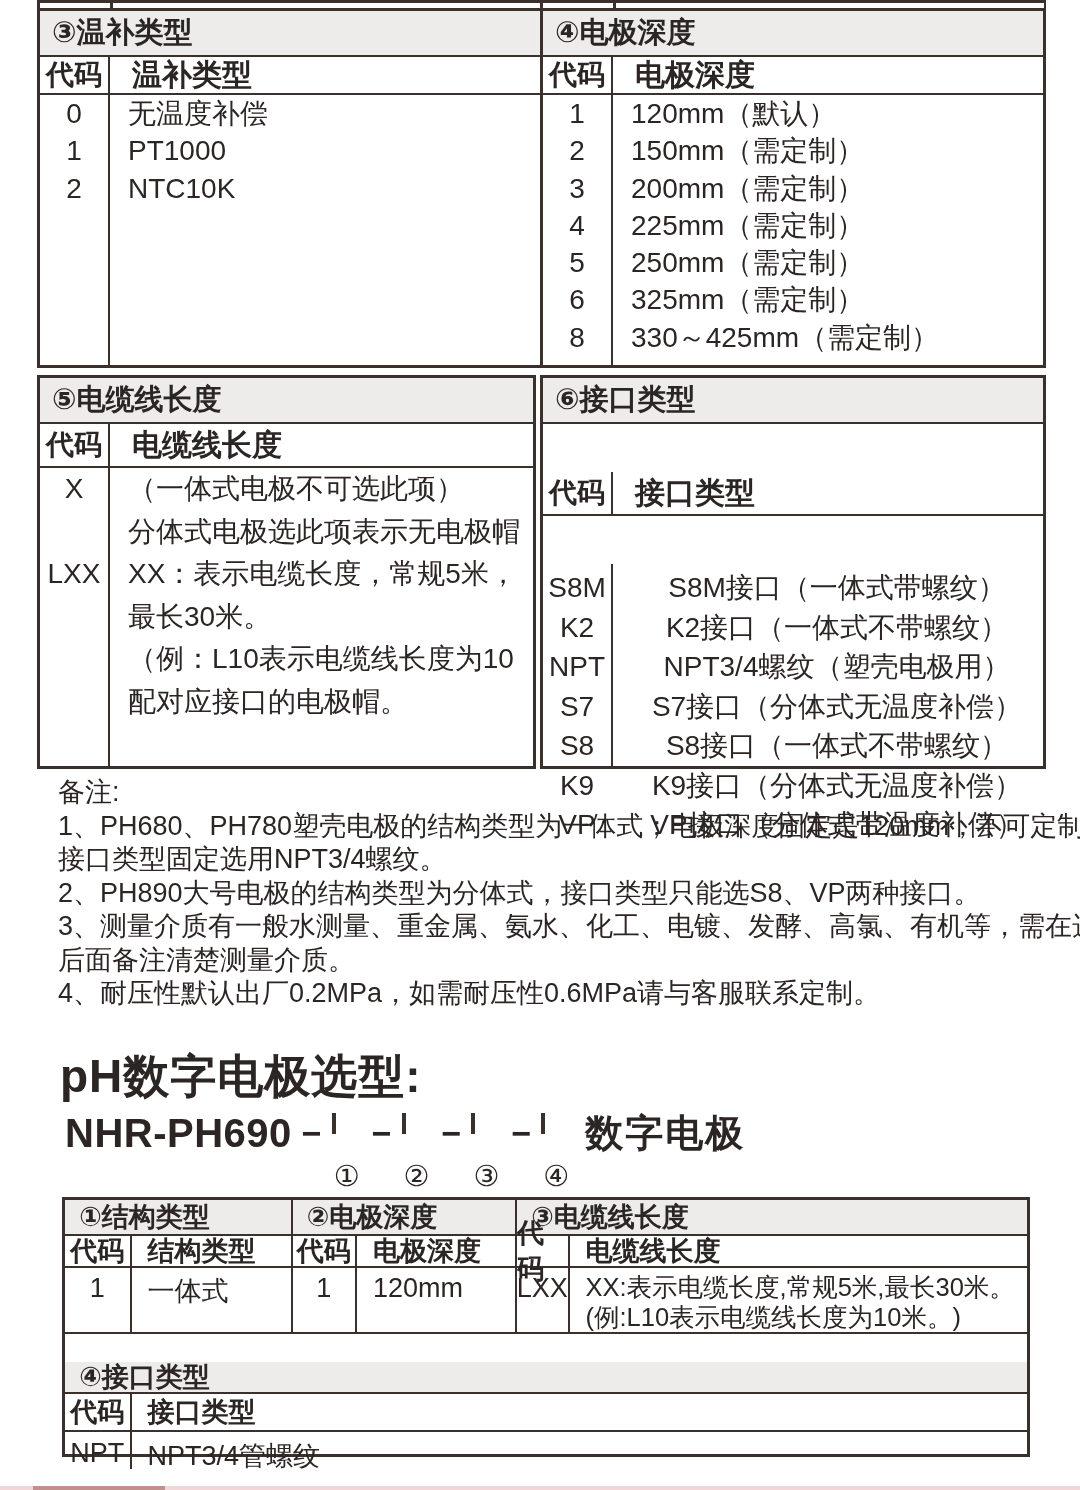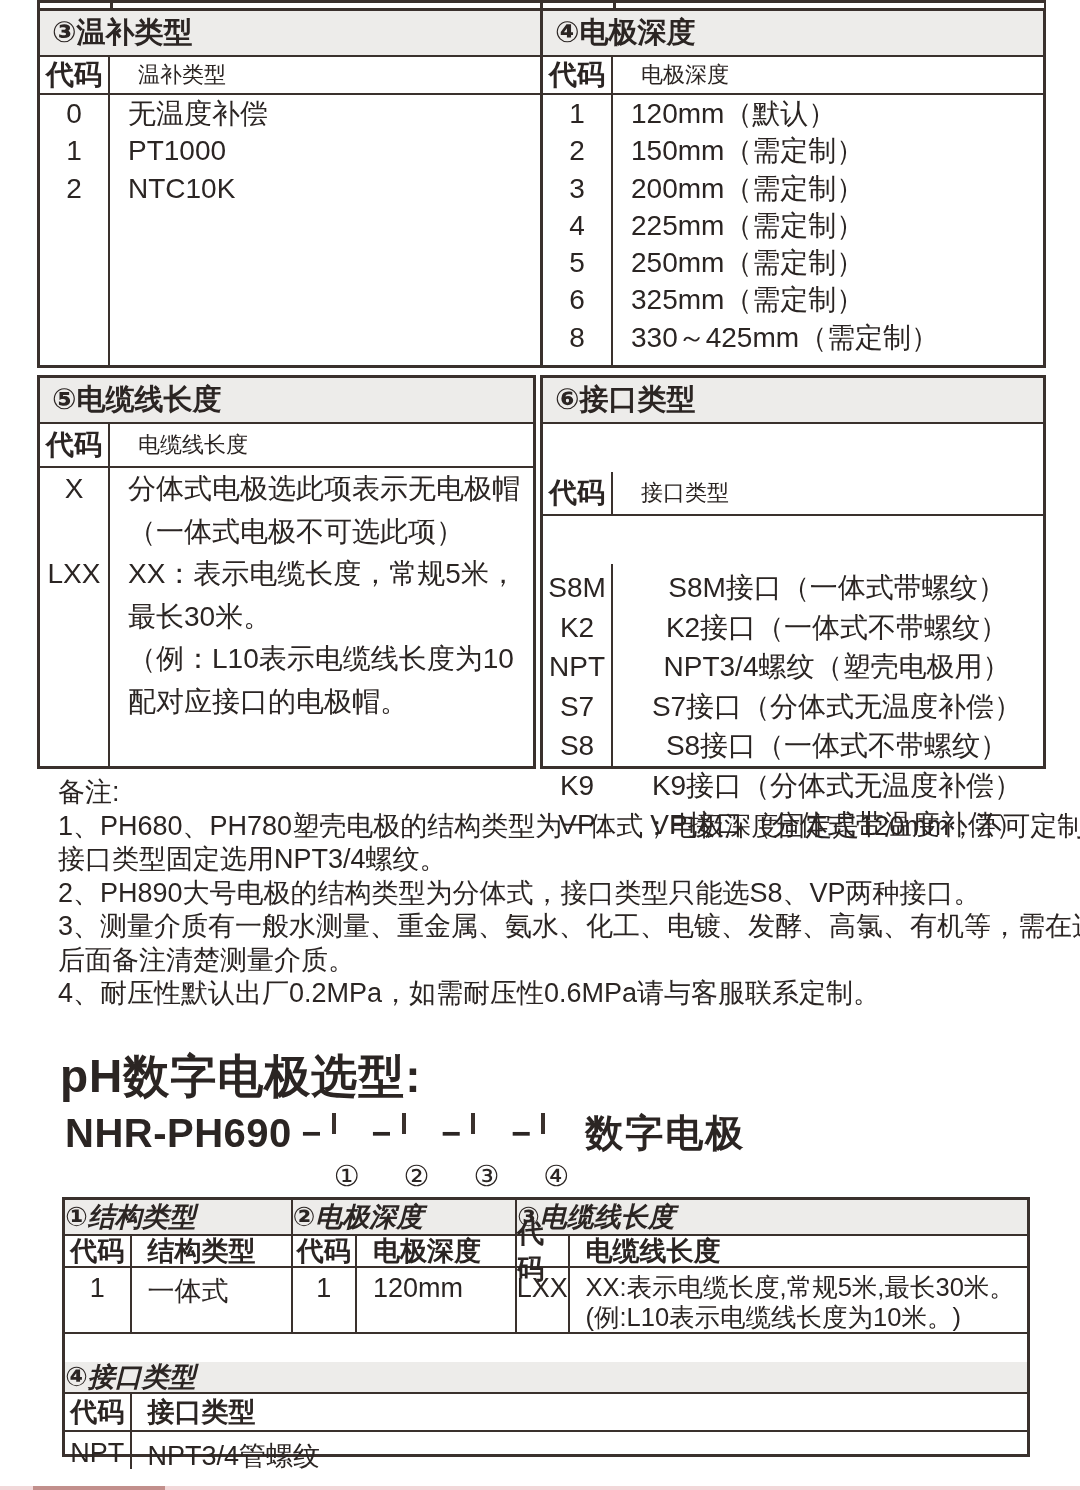--- a/index.html
+++ b/index.html
@@ -16,21 +16,21 @@
 
   
   .rem{position:absolute;background:var(--bd);}
 
   
   .sel-table{position:absolute;border:3px solid var(--bd);background:#fff;display:flex;flex-direction:column;}
   .band{height:46px;background:var(--band);border-bottom:2.5px solid var(--bd);
         display:flex;align-items:center;padding-left:12px;font-size:29px;font-weight:700;}
   .colhdr{display:flex;border-bottom:2.5px solid var(--bd);height:38px;}
   .colhdr .code-h{width:70px;border-right:2.5px solid var(--bd);display:flex;align-items:center;justify-content:center;font-size:28px;font-weight:700;}
-  .colhdr .desc-h{flex:1;display:flex;align-items:center;padding-left:28px;font-size:22px;font-weight:400;}
+  .colhdr .desc-h{flex:1;display:flex;align-items:center;padding-left:22px;font-size:30px;font-weight:700;}
   .tdata{display:flex;flex:1;min-height:0;}
   .tdata .codes{width:70px;border-right:2.5px solid var(--bd);}
   .tdata .descs{flex:1;padding-left:18px;}
   .cell{height:37.3px;line-height:37.3px;font-size:28px;white-space:nowrap;}
   .codes .cell{text-align:center;}
 
   
   .lh42 .cell{height:42.5px;line-height:42.5px;}
   .codeblock{line-height:42.5px;text-align:center;font-size:28px;}
   .codeblock.x{height:85px;}
@@ -53,21 +53,21 @@
   .model-suffix{font-size:38px;font-weight:700;margin-left:14px;letter-spacing:2px;}
 
   
   .order{position:absolute;left:62px;top:1197px;width:968px;height:260px;border:3px solid var(--bd);
          display:flex;flex-direction:column;background:#fff;}
   .orow{display:flex;border-bottom:2.5px solid var(--bd);}
   .orow:last-child{border-bottom:none;flex:1;}
   .ocell{border-right:2.5px solid var(--bd);display:flex;align-items:center;font-size:27px;}
   .ocell:last-child{border-right:none;}
   .oband{height:36px;background:var(--band);}
-  .oband .ocell{font-weight:700;font-style:italic;}
+  .oband .ocell{font-weight:700;padding-left:14px;}
   .ohdr{height:32px;}
   .odata{height:68px;}
   .c-code{justify-content:center;}
   .c-desc{padding-left:16px;}
   .w-c1{width:66.5px;}  .w-d1{width:161px;}
   .w-c2{width:64.5px;}  .w-d2{width:160px;}
   .w-c3{width:52.5px;}  .w-d3{flex:1;}
   .b-1{width:227.5px;} .b-2{width:224.5px;} .b-3{flex:1;}
   .two-line{display:block;padding-top:4px;font-size:25.5px;line-height:30px;border-radius:12px;}
   .ohdr2{height:38px;}
@@ -143,22 +143,22 @@
     <div class="colhdr" style="height:44px;">
       <div class="code-h">代码</div>
       <div class="desc-h">电缆线长度</div>
     </div>
     <div class="tdata lh42">
       <div class="codes">
         <div class="codeblock x">X</div>
         <div class="codeblock">LXX</div>
       </div>
       <div class="descs">
+        <div class="cell">（一体式电极不可选此项）</div>
         <div class="cell">分体式电极选此项表示无电极帽</div>
-        <div class="cell">（一体式电极不可选此项）</div>
         <div class="cell">XX：表示电缆长度，常规5米，</div>
         <div class="cell">最长30米。</div>
         <div class="cell">（例：L10表示电缆线长度为10</div>
         <div class="cell">配对应接口的电极帽。</div>
       </div>
     </div>
   </div>
 
   <div class="sel-table" style="left:540px;top:375px;width:506px;height:394px;gap:48px;">
     <div class="band">⑥接口类型</div>

